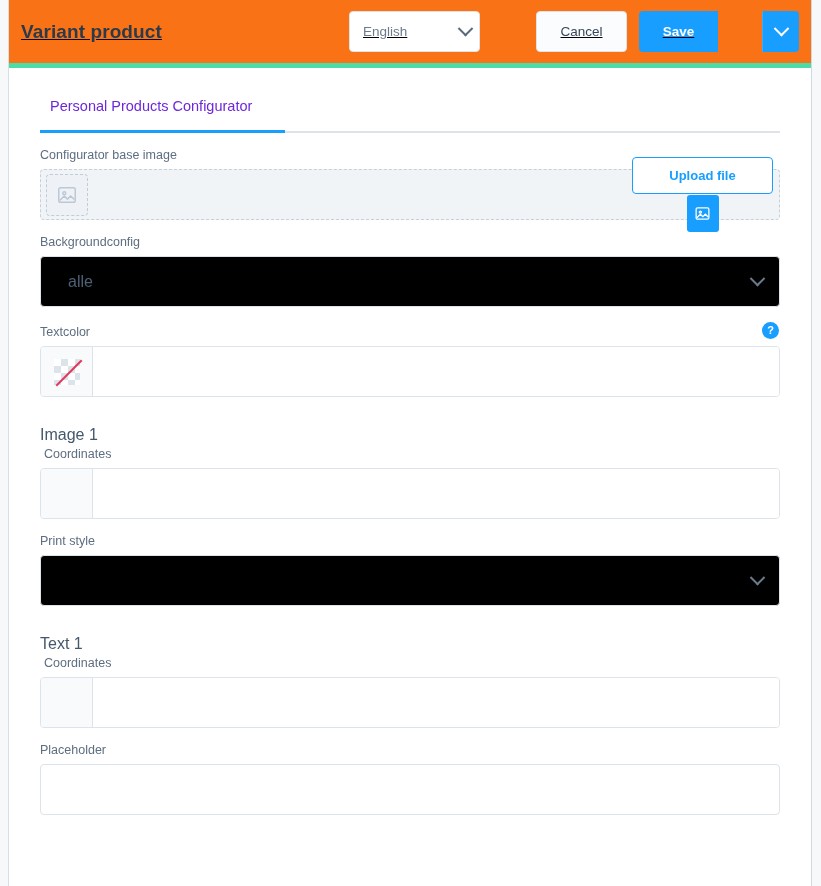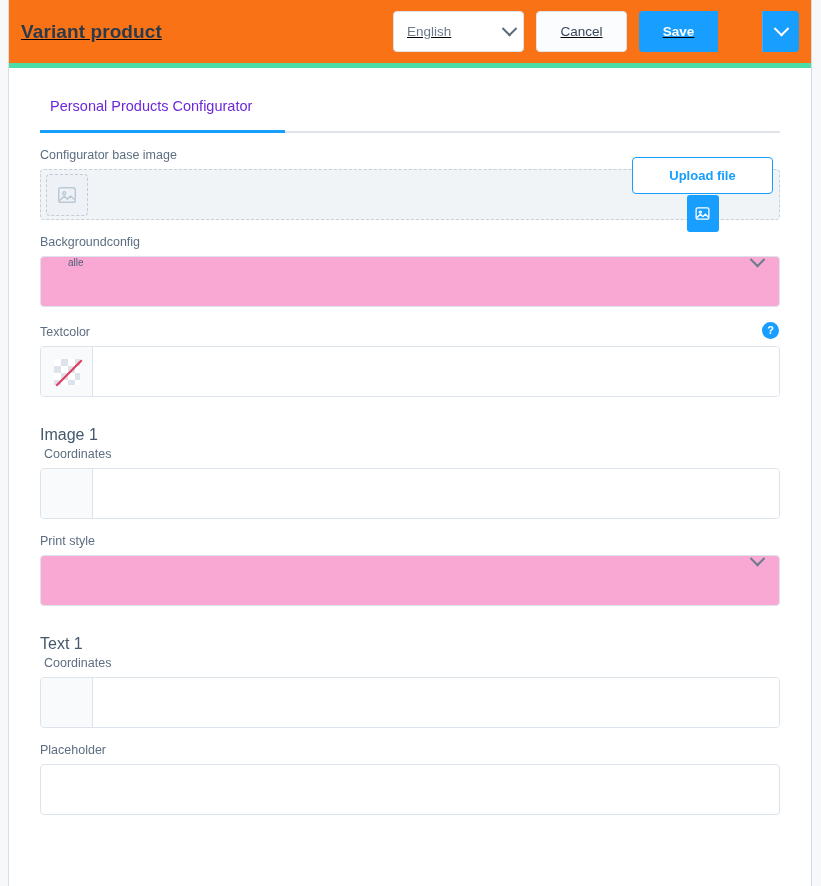--- a/index.html
+++ b/index.html
@@ -80,20 +80,21 @@
   .btn-cancel {
     width: 91px; height: 41px;
     border: 1px solid #dfe3e8;
     border-radius: 4px;
     background: #fbfcfd;
     color: #37485b;
     font-size: 13.5px;
     font-weight: 500;
     display: flex; align-items: center; justify-content: center;
     cursor: pointer;
+    margin-left: 44px;
   }
 
   .save-group {
     display: flex;
     height: 41px;
     border-radius: 4px;
     overflow: hidden;
     gap: 44px;
   }
   .btn-save {
@@ -215,25 +216,25 @@
     border-radius: 3px;
     display: flex; align-items: center; justify-content: center;
     cursor: pointer;
   }
 
   
   .select {
     height: 51px;
     border: 1px solid #dde3ea;
     border-radius: 4px;
-    background: #f9a8d4;
-    display: flex;
-    align-items: flex-start;
+    background: #000000;
+    display: flex;
+    align-items: center;
     padding: 0 16px 0 27px;
-    font-size: 10px;
+    font-size: 16px;
     color: #4e6076;
     cursor: pointer;
   }
   .select .chev { margin-left: auto; border-color: #6b7b8c; }
 
   
   .label-row {
     display: flex;
     align-items: flex-end;
     margin: 15px 1px 7px 0;

